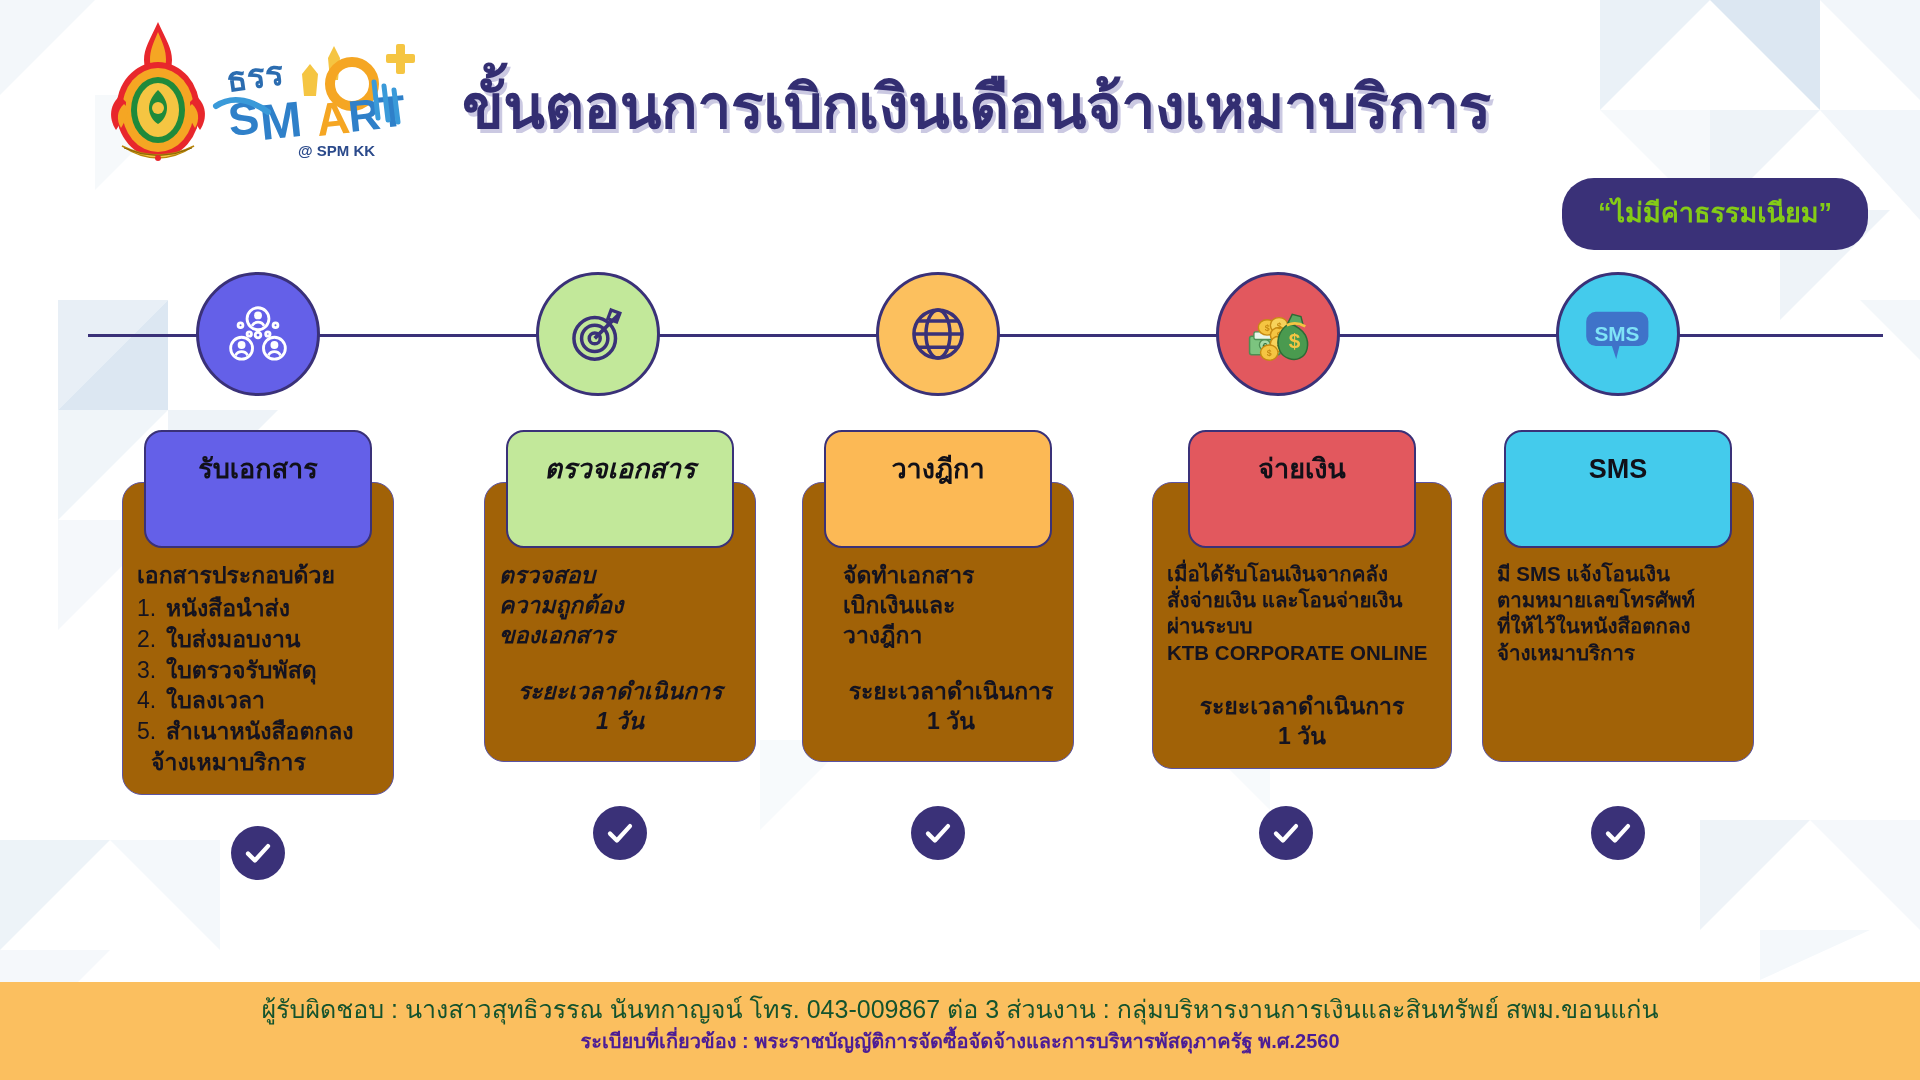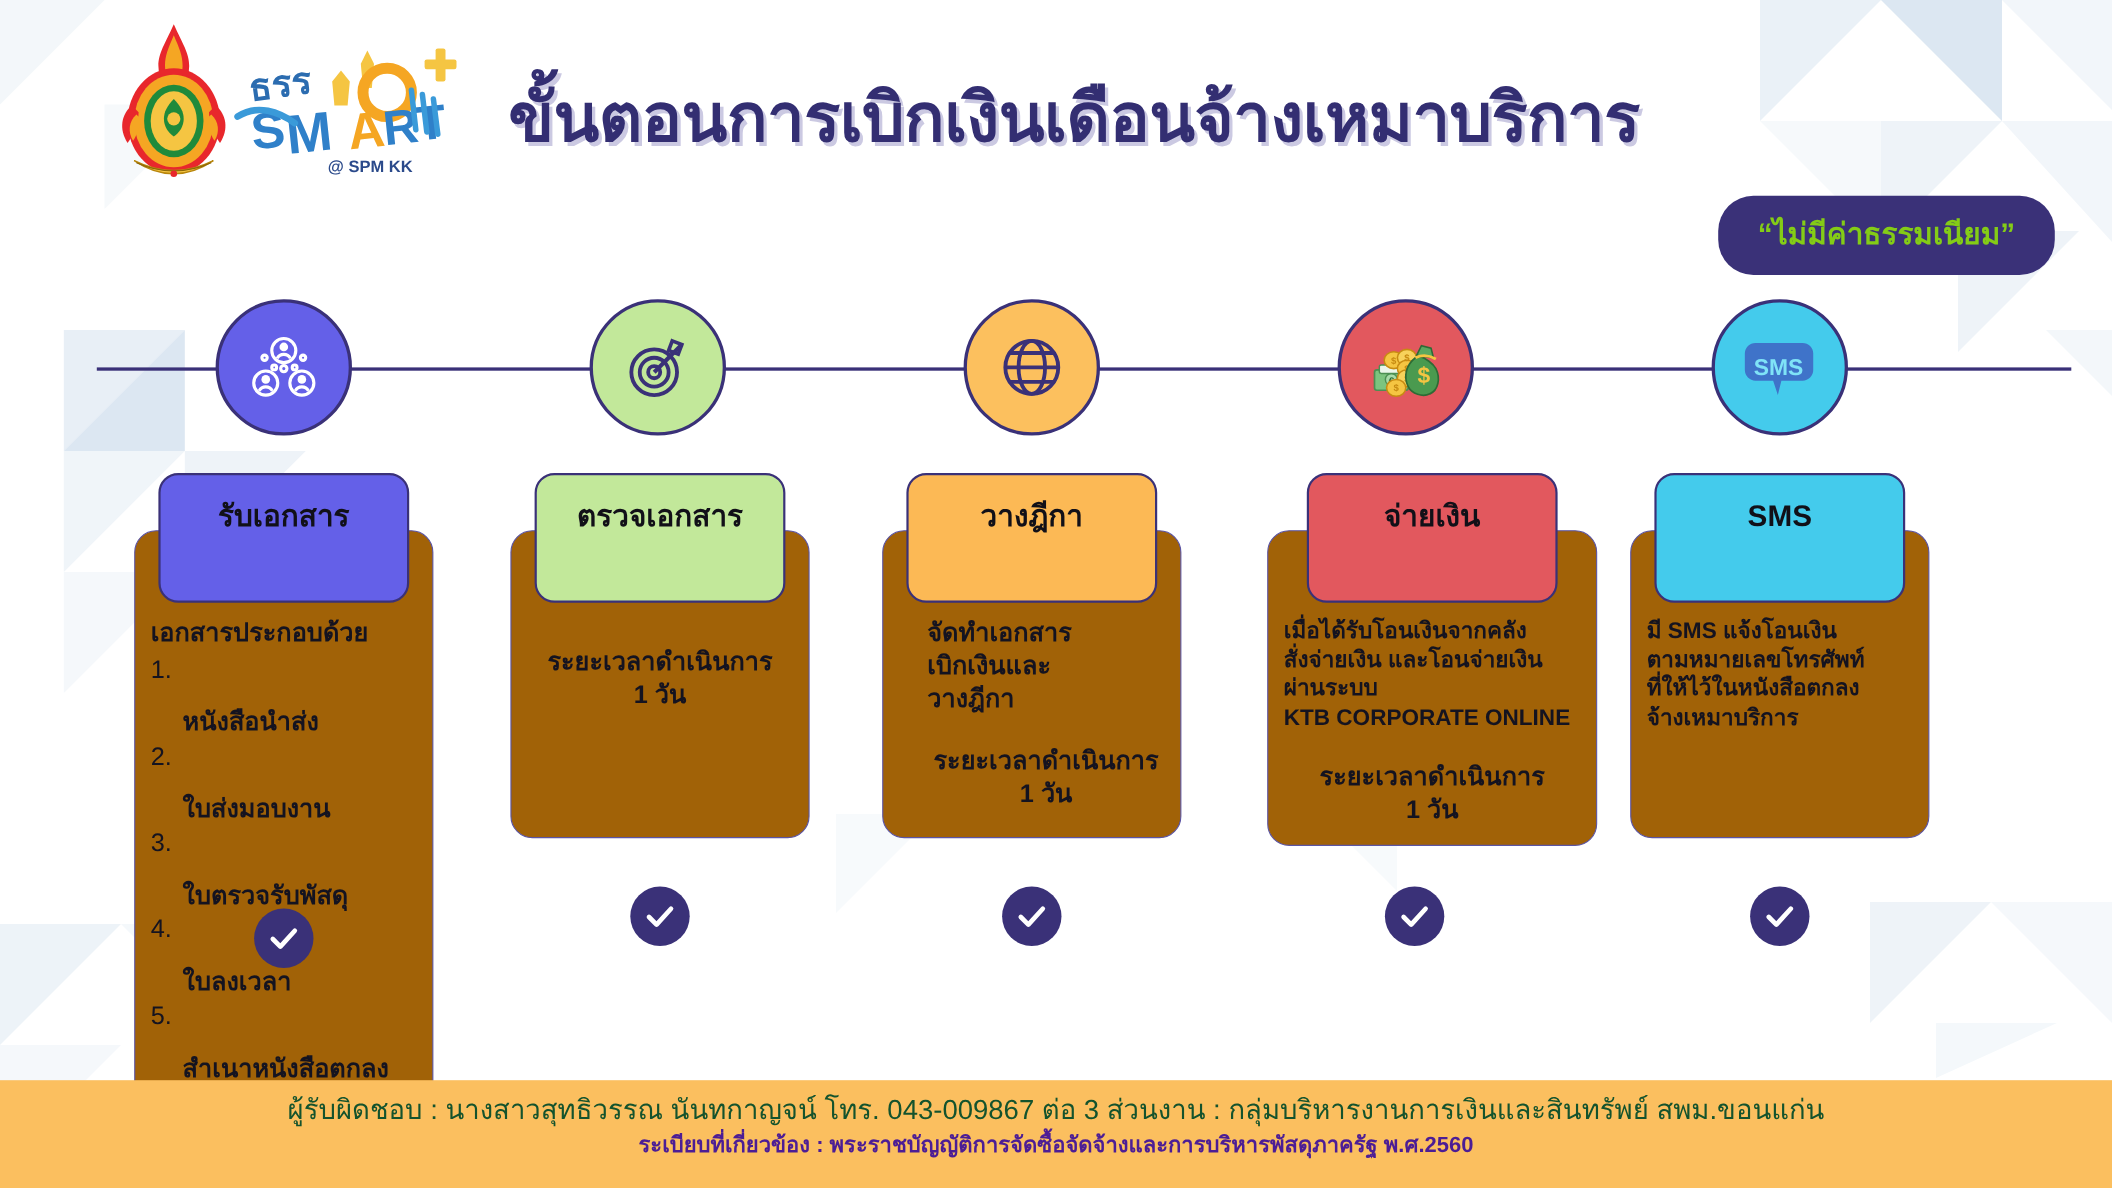--- a/index.html
+++ b/index.html
@@ -108,21 +108,21 @@
     margin-bottom: 2px;
   }
   .lead.small { font-size: 20.5px; line-height: 1.28; }
 
   ol.doc-list { list-style: none; margin: 0; padding: 0; }
   ol.doc-list li {
     font-size: 23px; font-weight: 800; line-height: 1.34;
     display: flex; gap: 3px;
   }
   ol.doc-list li .num { font-weight: 500; min-width: 26px; }
-  ol.doc-list li .txt { flex: 1; margin-top: 48px; }
+  ol.doc-list li .txt { flex: 1; }
   .list-cont { font-size: 23px; font-weight: 800; line-height: 1.34; padding-left: 14px; }
 
   .duration {
     margin-top: 26px;
     text-align: center;
     font-size: 23px; font-weight: 800; line-height: 1.3;
   }
   .duration .days { display: block; }
 
   .check {
@@ -377,26 +377,29 @@
         <div class="list-cont">จ้างเหมาบริการ</div>
       </div>
     </div>
     <div class="check" style="left:109px; top:396px;">
       <svg viewBox="0 0 24 24" fill="none" stroke="#ffffff" stroke-width="3.4" stroke-linecap="round" stroke-linejoin="round">
           <path d="M4 12.5 L9.5 18 L20 6.5"></path>
         </svg>
     </div>
   </div>
 
-  <div class="col" style="left:464px;">
+  <div class="col" style="left:484px;font-style:italic;">
     <div class="card-head" style="background:#c2e89a;">
       <span class="card-head-label">ตรวจเอกสาร</span>
     </div>
     <div class="card-body" style="min-height:280px;">
       <div class="body-inner">
+        <div class="lead" style="white-space:pre-line;">ตรวจสอบ
+ความถูกต้อง
+ของเอกสาร</div>
         <div class="duration">
           <span>ระยะเวลาดำเนินการ</span>
           <span class="days">1  วัน</span>
         </div>
       </div>
     </div>
     <div class="check" style="left:109px; top:376px;">
       <svg viewBox="0 0 24 24" fill="none" stroke="#ffffff" stroke-width="3.4" stroke-linecap="round" stroke-linejoin="round">
           <path d="M4 12.5 L9.5 18 L20 6.5"></path>
         </svg>

